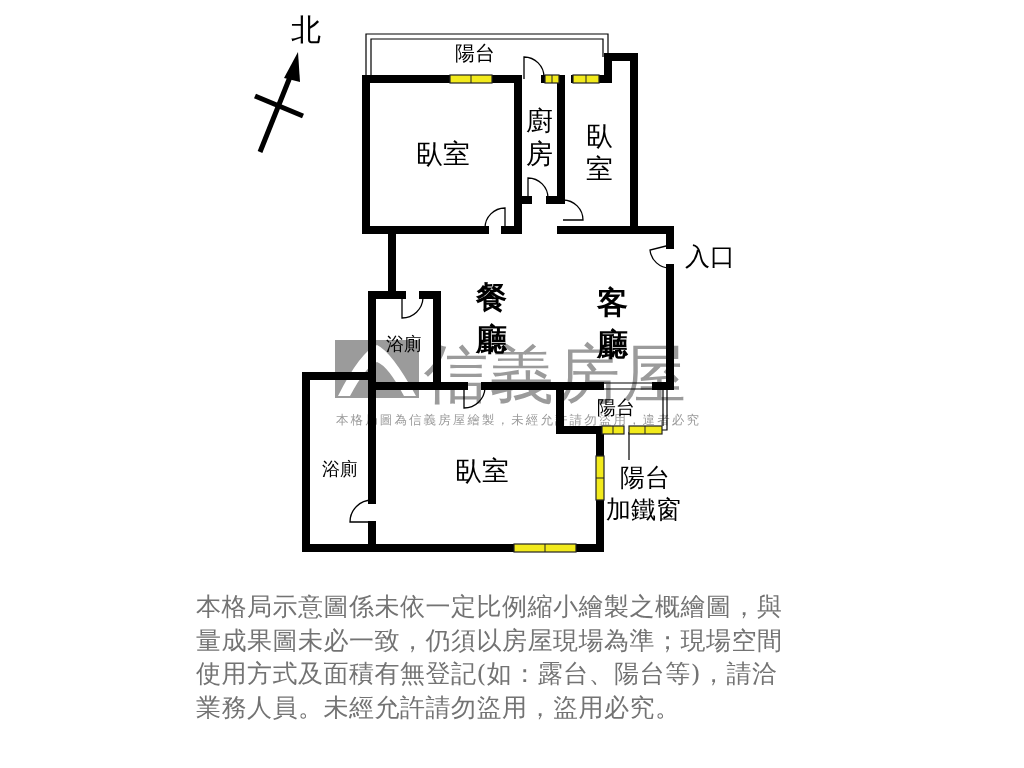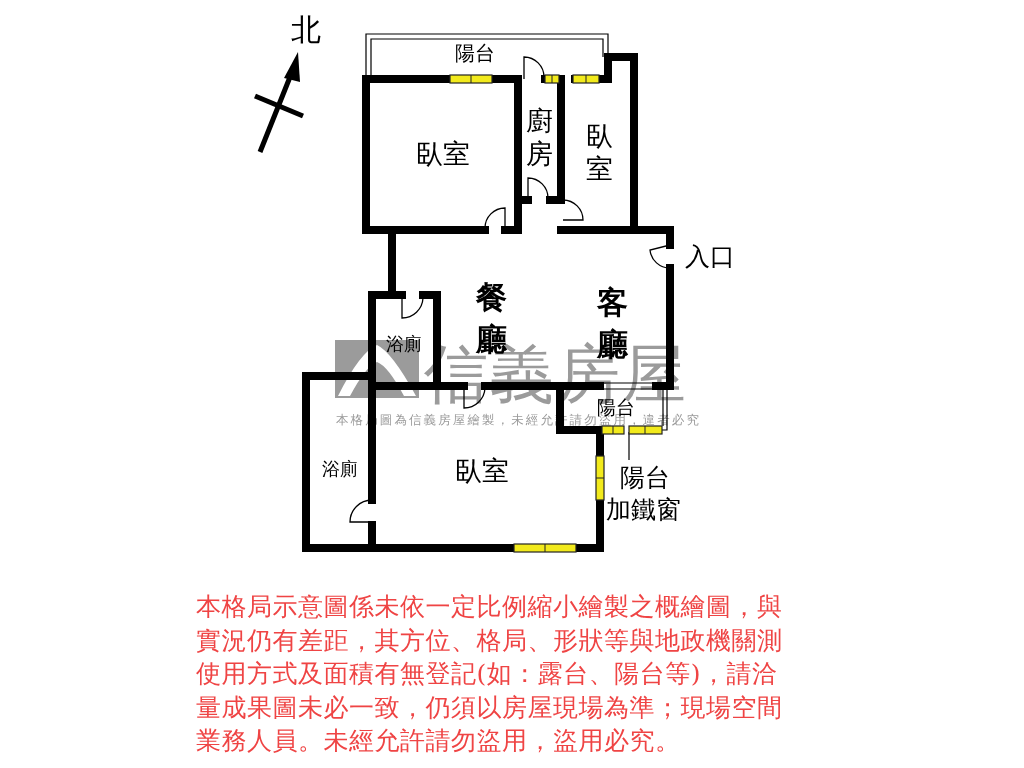--- a/index.html
+++ b/index.html
@@ -5,21 +5,21 @@
   html,body{margin:0;padding:0;background:#ffffff;}
   body{width:1024px;height:768px;position:relative;overflow:hidden;font-family:"DejaVu Serif","Liberation Serif",serif;}
   #plan{position:absolute;left:0;top:0;width:1024px;height:590px;}
   .wall{stroke:#000;stroke-width:8;fill:none;stroke-linecap:square;}
   .thin{stroke:#000;stroke-width:1.2;fill:none;}
   .win{fill:#f2ea1c;stroke:#222;stroke-width:1.2;}
   .door{stroke:#000;stroke-width:1.3;fill:none;}
   .lbl{font-family:"DejaVu Serif","Liberation Serif",serif;fill:#000;}
   .wm{font-family:"DejaVu Sans","Liberation Sans",sans-serif;fill:#8a8a8a;opacity:0.85;}
   .wm-small{font-family:"DejaVu Sans","Liberation Sans",sans-serif;fill:#9a9a9a;}
-  #notice{position:absolute;left:196px;top:590px;width:650px;font-size:25px;line-height:33.5px;color:#ef4444;letter-spacing:0.5px;}
+  #notice{position:absolute;left:196px;top:590px;width:650px;font-size:25px;line-height:33.5px;color:#737373;letter-spacing:0.5px;}
   #notice div{white-space:nowrap;}
 </style>
 </head>
 <body>
 
 <svg id="plan" viewBox="0 0 1024 590" xmlns="http://www.w3.org/2000/svg">
 
   <g>
     <g>
       <rect x="335" y="340" width="84" height="58" fill="#8a8a8a" opacity="0.85"></rect>
@@ -136,17 +136,16 @@
     <text class="lbl" x="597" y="414" font-size="19">陽台</text>
     <text class="lbl" x="322" y="475" font-size="18">浴廁</text>
     <text class="lbl" x="455" y="480" font-size="27">臥室</text>
     <text class="lbl" x="620" y="486" font-size="25">陽台</text>
     <text class="lbl" x="606" y="518" font-size="25">加鐵窗</text>
   </g>
 </svg>
 
 <div id="notice">
   <div>本格局示意圖係未依一定比例縮小繪製之概繪圖，與</div>
-  <div>實況仍有差距，其方位、格局、形狀等與地政機關測</div>
+  <div>量成果圖未必一致，仍須以房屋現場為準；現場空間</div>
   <div>使用方式及面積有無登記(如：露台、陽台等)，請洽</div>
-  <div>量成果圖未必一致，仍須以房屋現場為準；現場空間</div>
   <div>業務人員。未經允許請勿盜用，盜用必究。</div>
 </div>
 
 </body></html>

